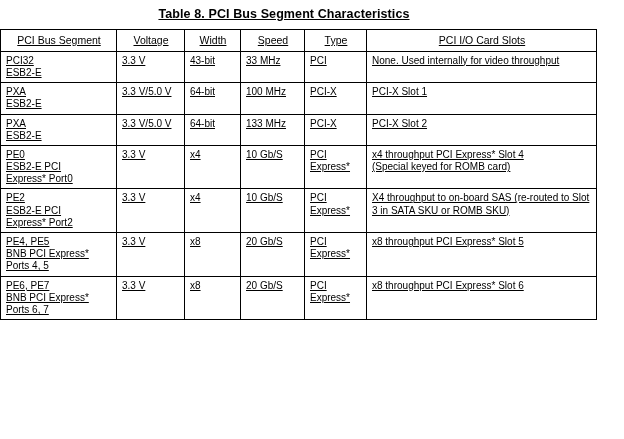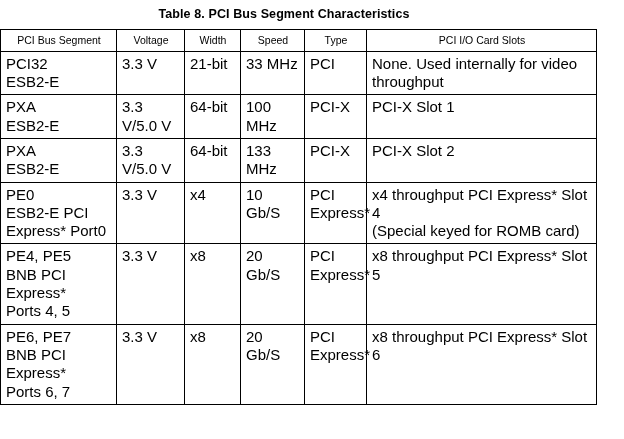--- a/index.html
+++ b/index.html
@@ -12,41 +12,42 @@
     height: 439px;
     font-family: "Liberation Sans", sans-serif;
     color: #000000;
     overflow: hidden;
   }
   .page {
     width: 568px;
     height: 439px;
     position: relative;
     box-sizing: border-box;
+    text-decoration: underline;
   }
   .caption {
     text-align: center;
     font-size: 12.5px;
     font-weight: bold;
     padding-top: 7px;
     padding-bottom: 8px;
     letter-spacing: 0.1px;
   }
   table.pci {
     border-collapse: collapse;
     margin: 0 auto;
     width: 596px;
     table-layout: fixed;
     background: #ffffff;
     padding-left: 47px;
   }
   table.pci td {
     border: 1px solid #000000;
     vertical-align: top;
-    font-size: 15px;
+    font-size: 10px;
     line-height: 1.22;
     padding: 3px 4px 3px 5px;
   }
   table.pci tr.header td {
     font-size: 10.5px;
     text-align: center;
     padding-top: 4px;
     padding-bottom: 4px;
   }
   .col-seg   { width: 116px; }
@@ -82,21 +83,21 @@
         <td>Width</td>
         <td>Speed</td>
         <td>Type</td>
         <td>PCI I/O Card Slots</td>
       </tr>
 
       <tr>
         <td class="c-seg" style="white-space: pre-wrap;">PCI32
 ESB2-E</td>
         <td class="c-volt">3.3 V</td>
-        <td class="c-width">21-bit</td>
+        <td class="c-width">43-bit</td>
         <td class="c-speed">33 MHz</td>
         <td class="c-type">PCI</td>
         <td class="c-slots">None. Used internally for video throughput</td>
       </tr>
 
       <tr>
         <td class="c-seg" style="white-space: pre-wrap;">PXA
 ESB2-E</td>
         <td class="c-volt">3.3 V/5.0 V</td>
         <td class="c-width">64-bit</td>
@@ -122,20 +123,31 @@
         <td class="c-volt">3.3 V</td>
         <td class="c-width">x4</td>
         <td class="c-speed">10 Gb/S</td>
         <td class="c-type" style="white-space: pre-wrap;">PCI
 Express*</td>
         <td class="c-slots" style="white-space: pre-wrap;">x4 throughput PCI Express* Slot 4
 (Special keyed for ROMB card)</td>
       </tr>
 
 
+      <tr>
+        <td class="c-seg" style="white-space: pre-wrap;">PE2
+ESB2-E PCI
+Express* Port2</td>
+        <td class="c-volt">3.3 V</td>
+        <td class="c-width">x4</td>
+        <td class="c-speed">10 Gb/S</td>
+        <td class="c-type" style="white-space: pre-wrap;">PCI
+Express*</td>
+        <td class="c-slots">X4 throughput to on-board SAS (re-routed to Slot 3 in SATA SKU or ROMB SKU)</td>
+      </tr>
 
       <tr>
         <td class="c-seg" style="white-space: pre-wrap; margin-left: 38px;">PE4, PE5
 BNB PCI Express*
 Ports 4, 5</td>
         <td class="c-volt">3.3 V</td>
         <td class="c-width">x8</td>
         <td class="c-speed">20 Gb/S</td>
         <td class="c-type" style="white-space: pre-wrap;">PCI
 Express*</td>

